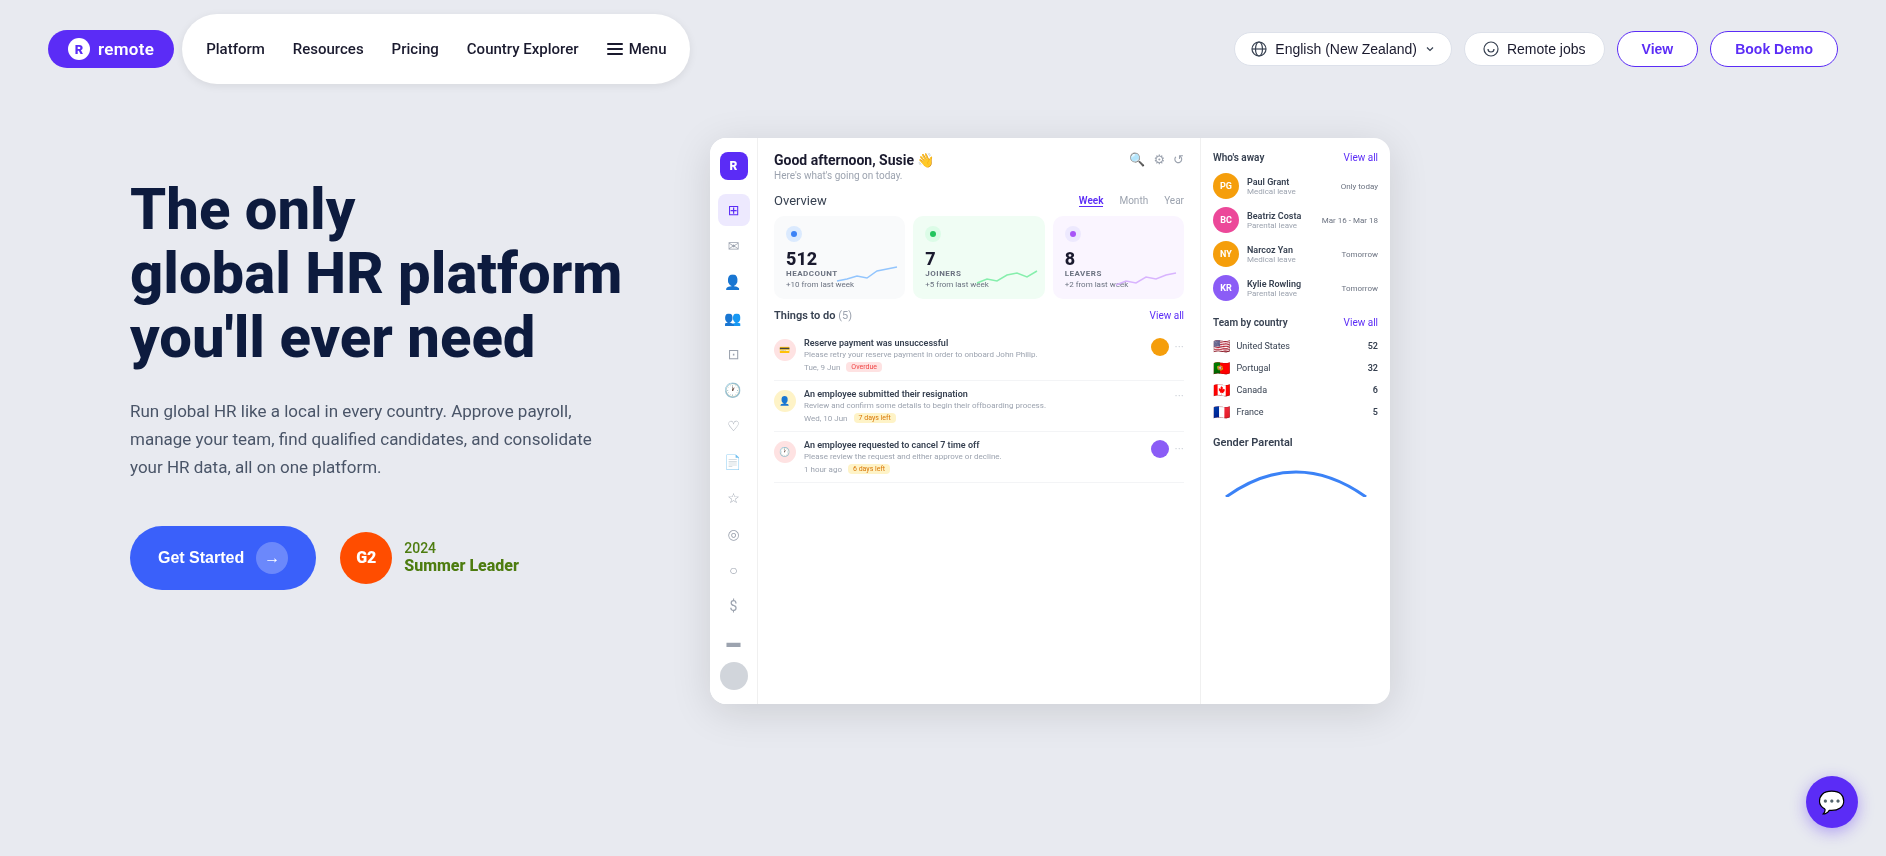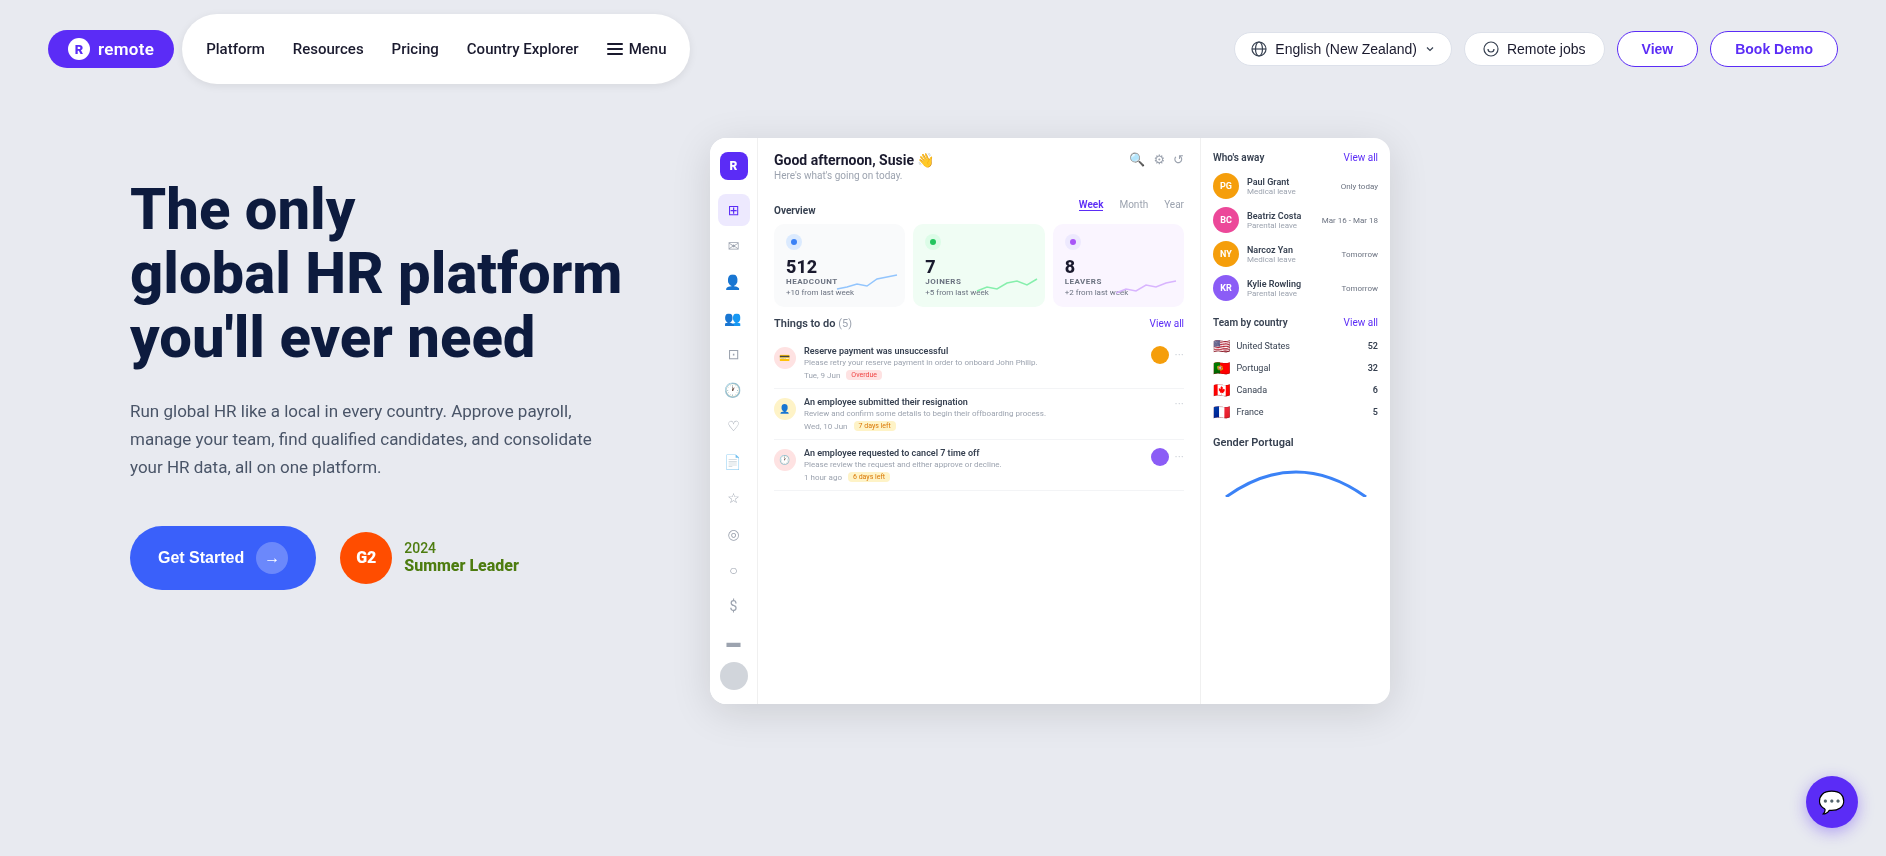--- a/index.html
+++ b/index.html
@@ -312,24 +312,23 @@
     .overview-section {
       margin-bottom: 10px;
     }
     .overview-header {
       display: flex;
       align-items: center;
       justify-content: space-between;
       margin-bottom: 8px;
     }
     .overview-title {
-      font-size: 10px;
-      font-weight: 700;
+      font-size: 13px;
+      font-weight: 400;
       color: #374151;
-      margin-top: 12px;
     }
     .overview-tabs {
       display: flex;
       gap: 16px;
     }
     .overview-tab {
       font-size: 10px;
       color: #9ca3af;
       cursor: pointer;
     }
@@ -886,21 +885,21 @@
             <span class="country-count">6</span>
           </div>
           <div class="country-item">
             <span class="country-flag">🇫🇷</span>
             <span class="country-name">France</span>
             <span class="country-count">5</span>
           </div>
         </div>
 
         <div class="gender-section">
-          <div class="gender-title">Gender Portugal</div>
+          <div class="gender-title">Gender Parental</div>
           <div class="gender-chart">
             <svg viewBox="0 0 160 40" width="160" height="40">
               <path d="M 10,40 Q 80,-10 150,40" fill="none" stroke="#3b82f6" stroke-width="3"></path>
             </svg>
           </div>
         </div>
       </div>
     </div>
   </div>
 </div>

